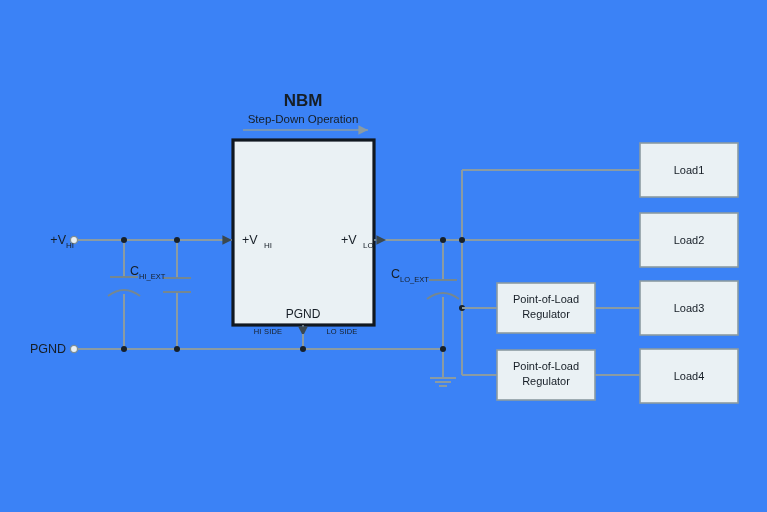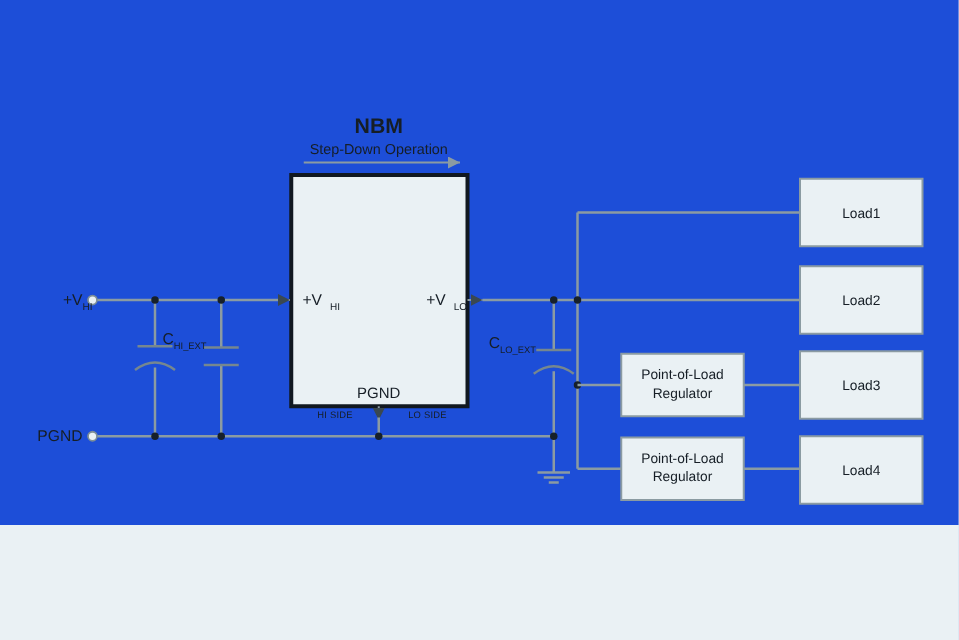--- a/index.html
+++ b/index.html
@@ -9,22 +9,22 @@
   }
   body {
     width: 767px;
     height: 512px;
     overflow: hidden;
     font-family: "Liberation Sans", sans-serif;
   }
   #canvas {
     position: relative;
     width: 767px;
-    height: 420px;
-    background: #1d4ed8;
+    height: 512px;
+    background: #3b82f6;
     text-align: right;
   }
   svg#diagram {
     position: absolute;
     left: 0;
     top: 0;
     width: 767px;
     height: 512px;
   }
   .wire {

